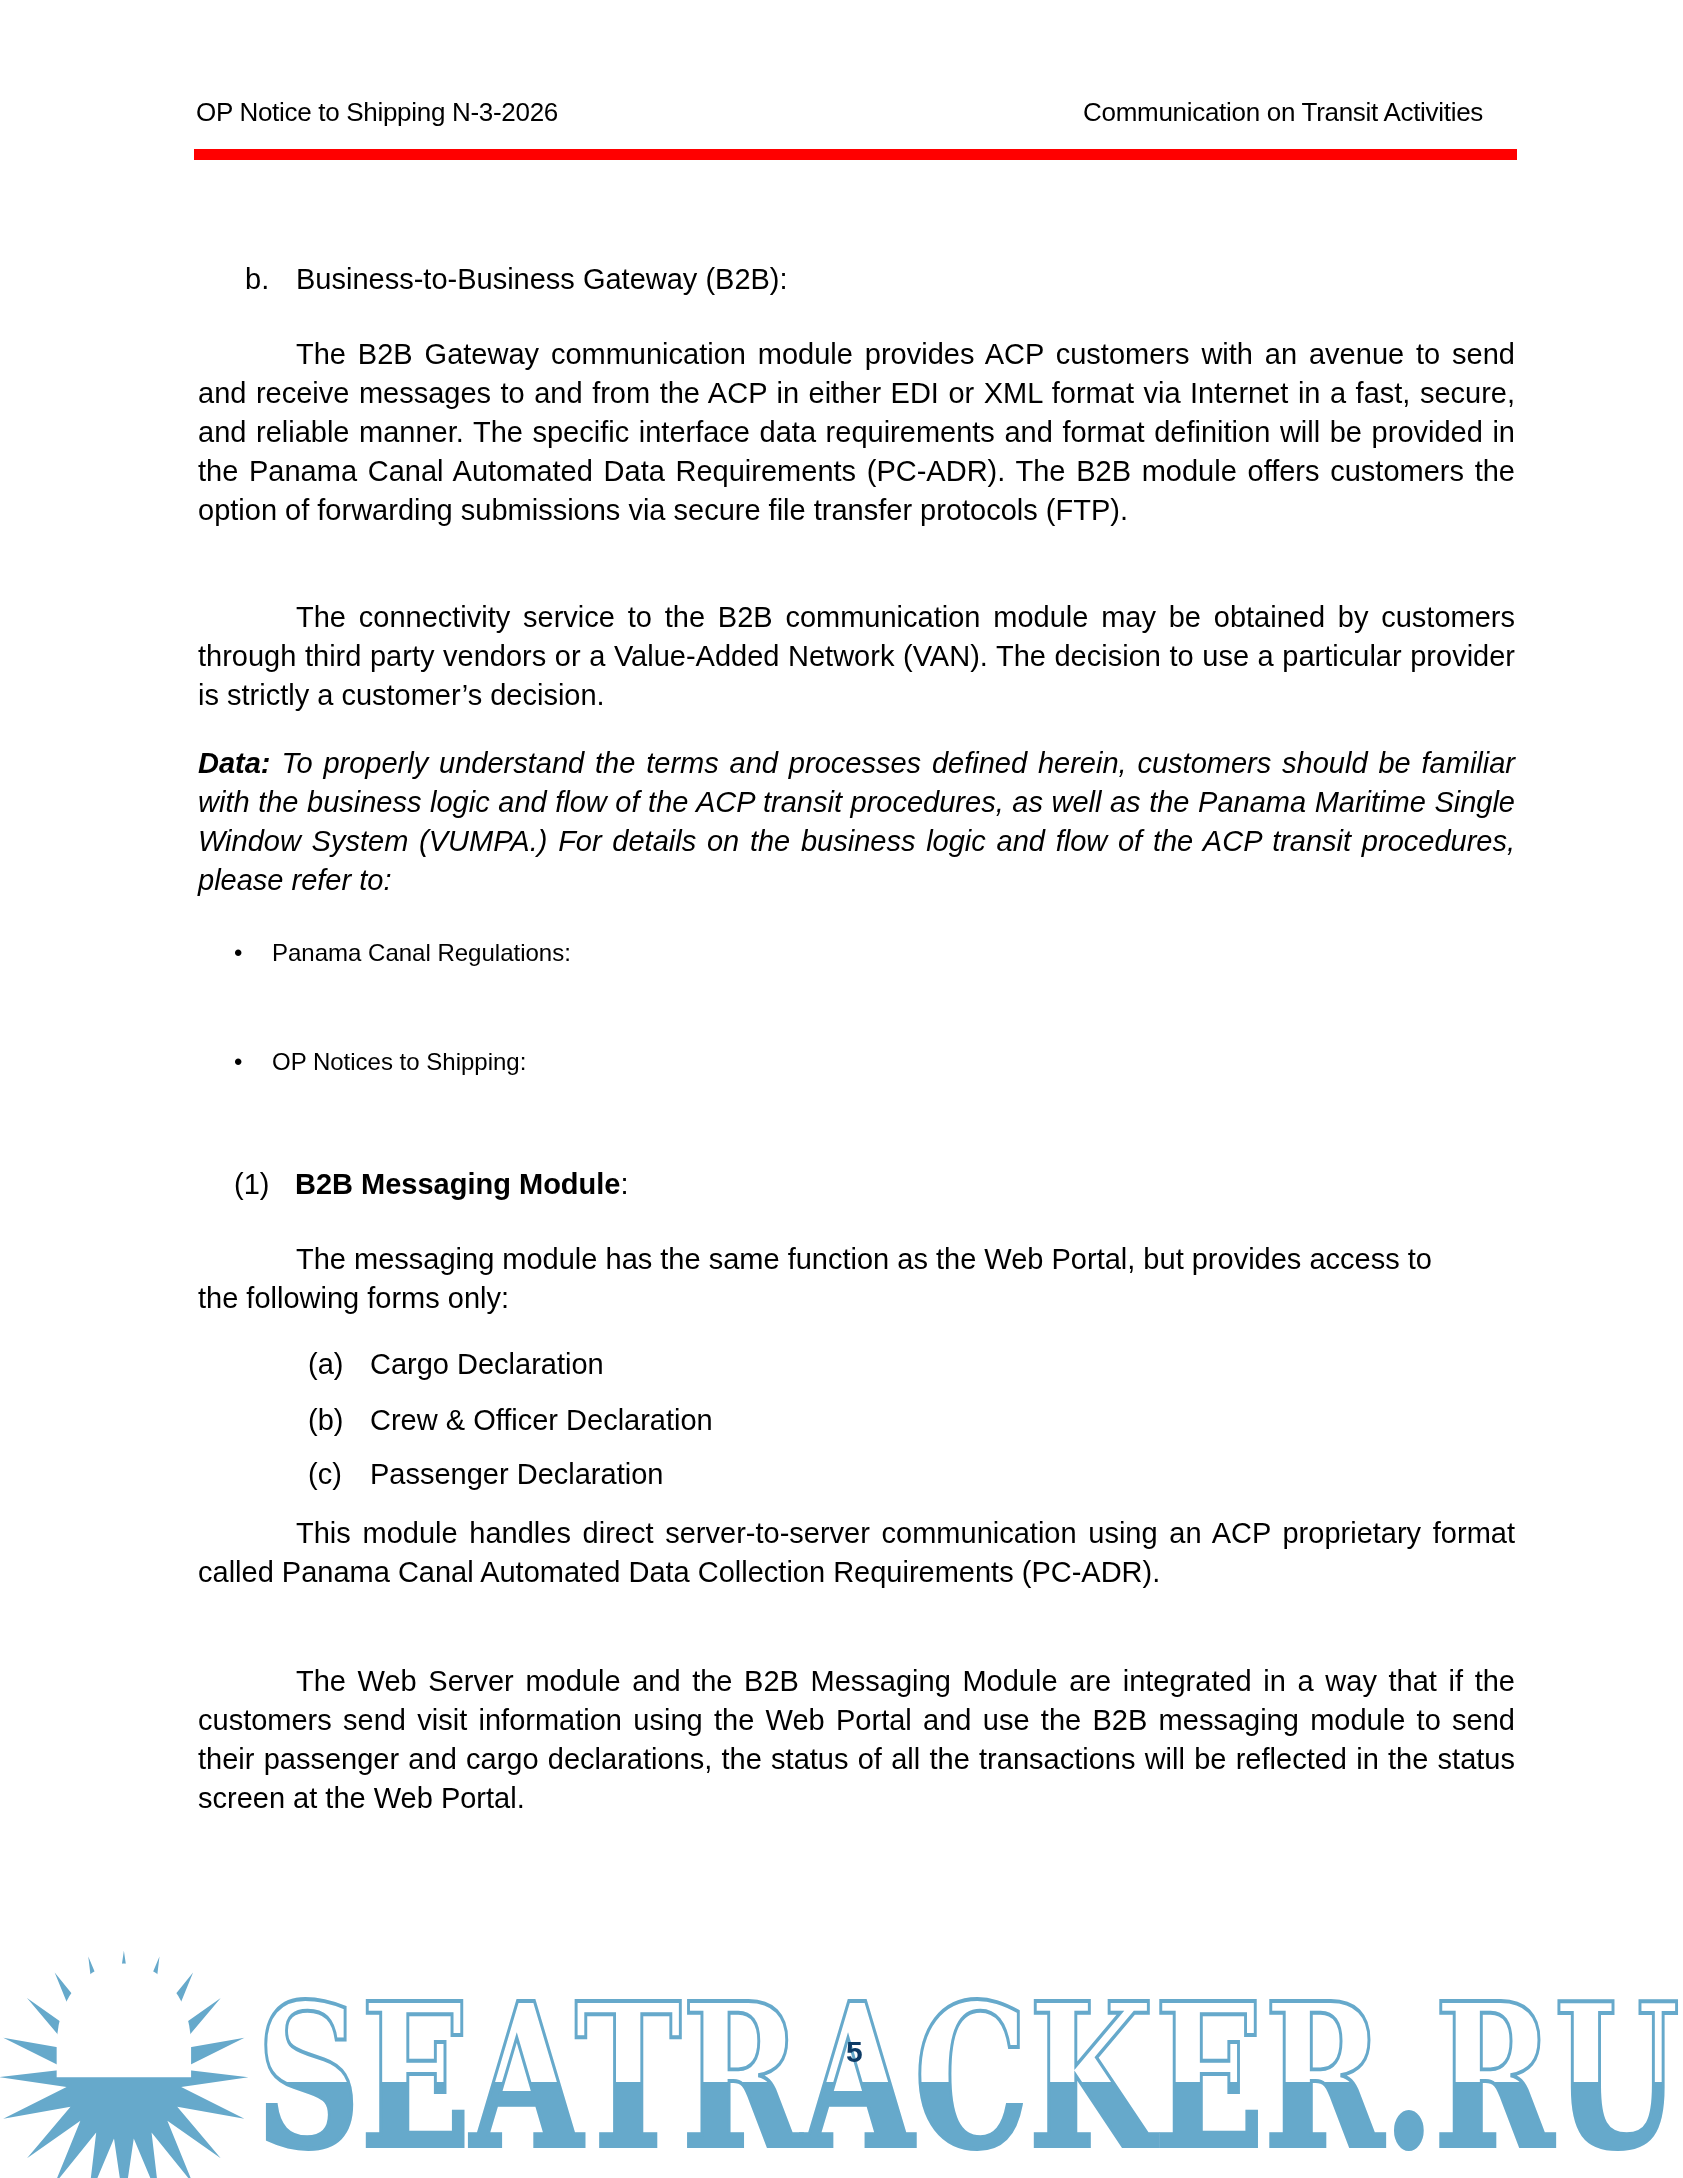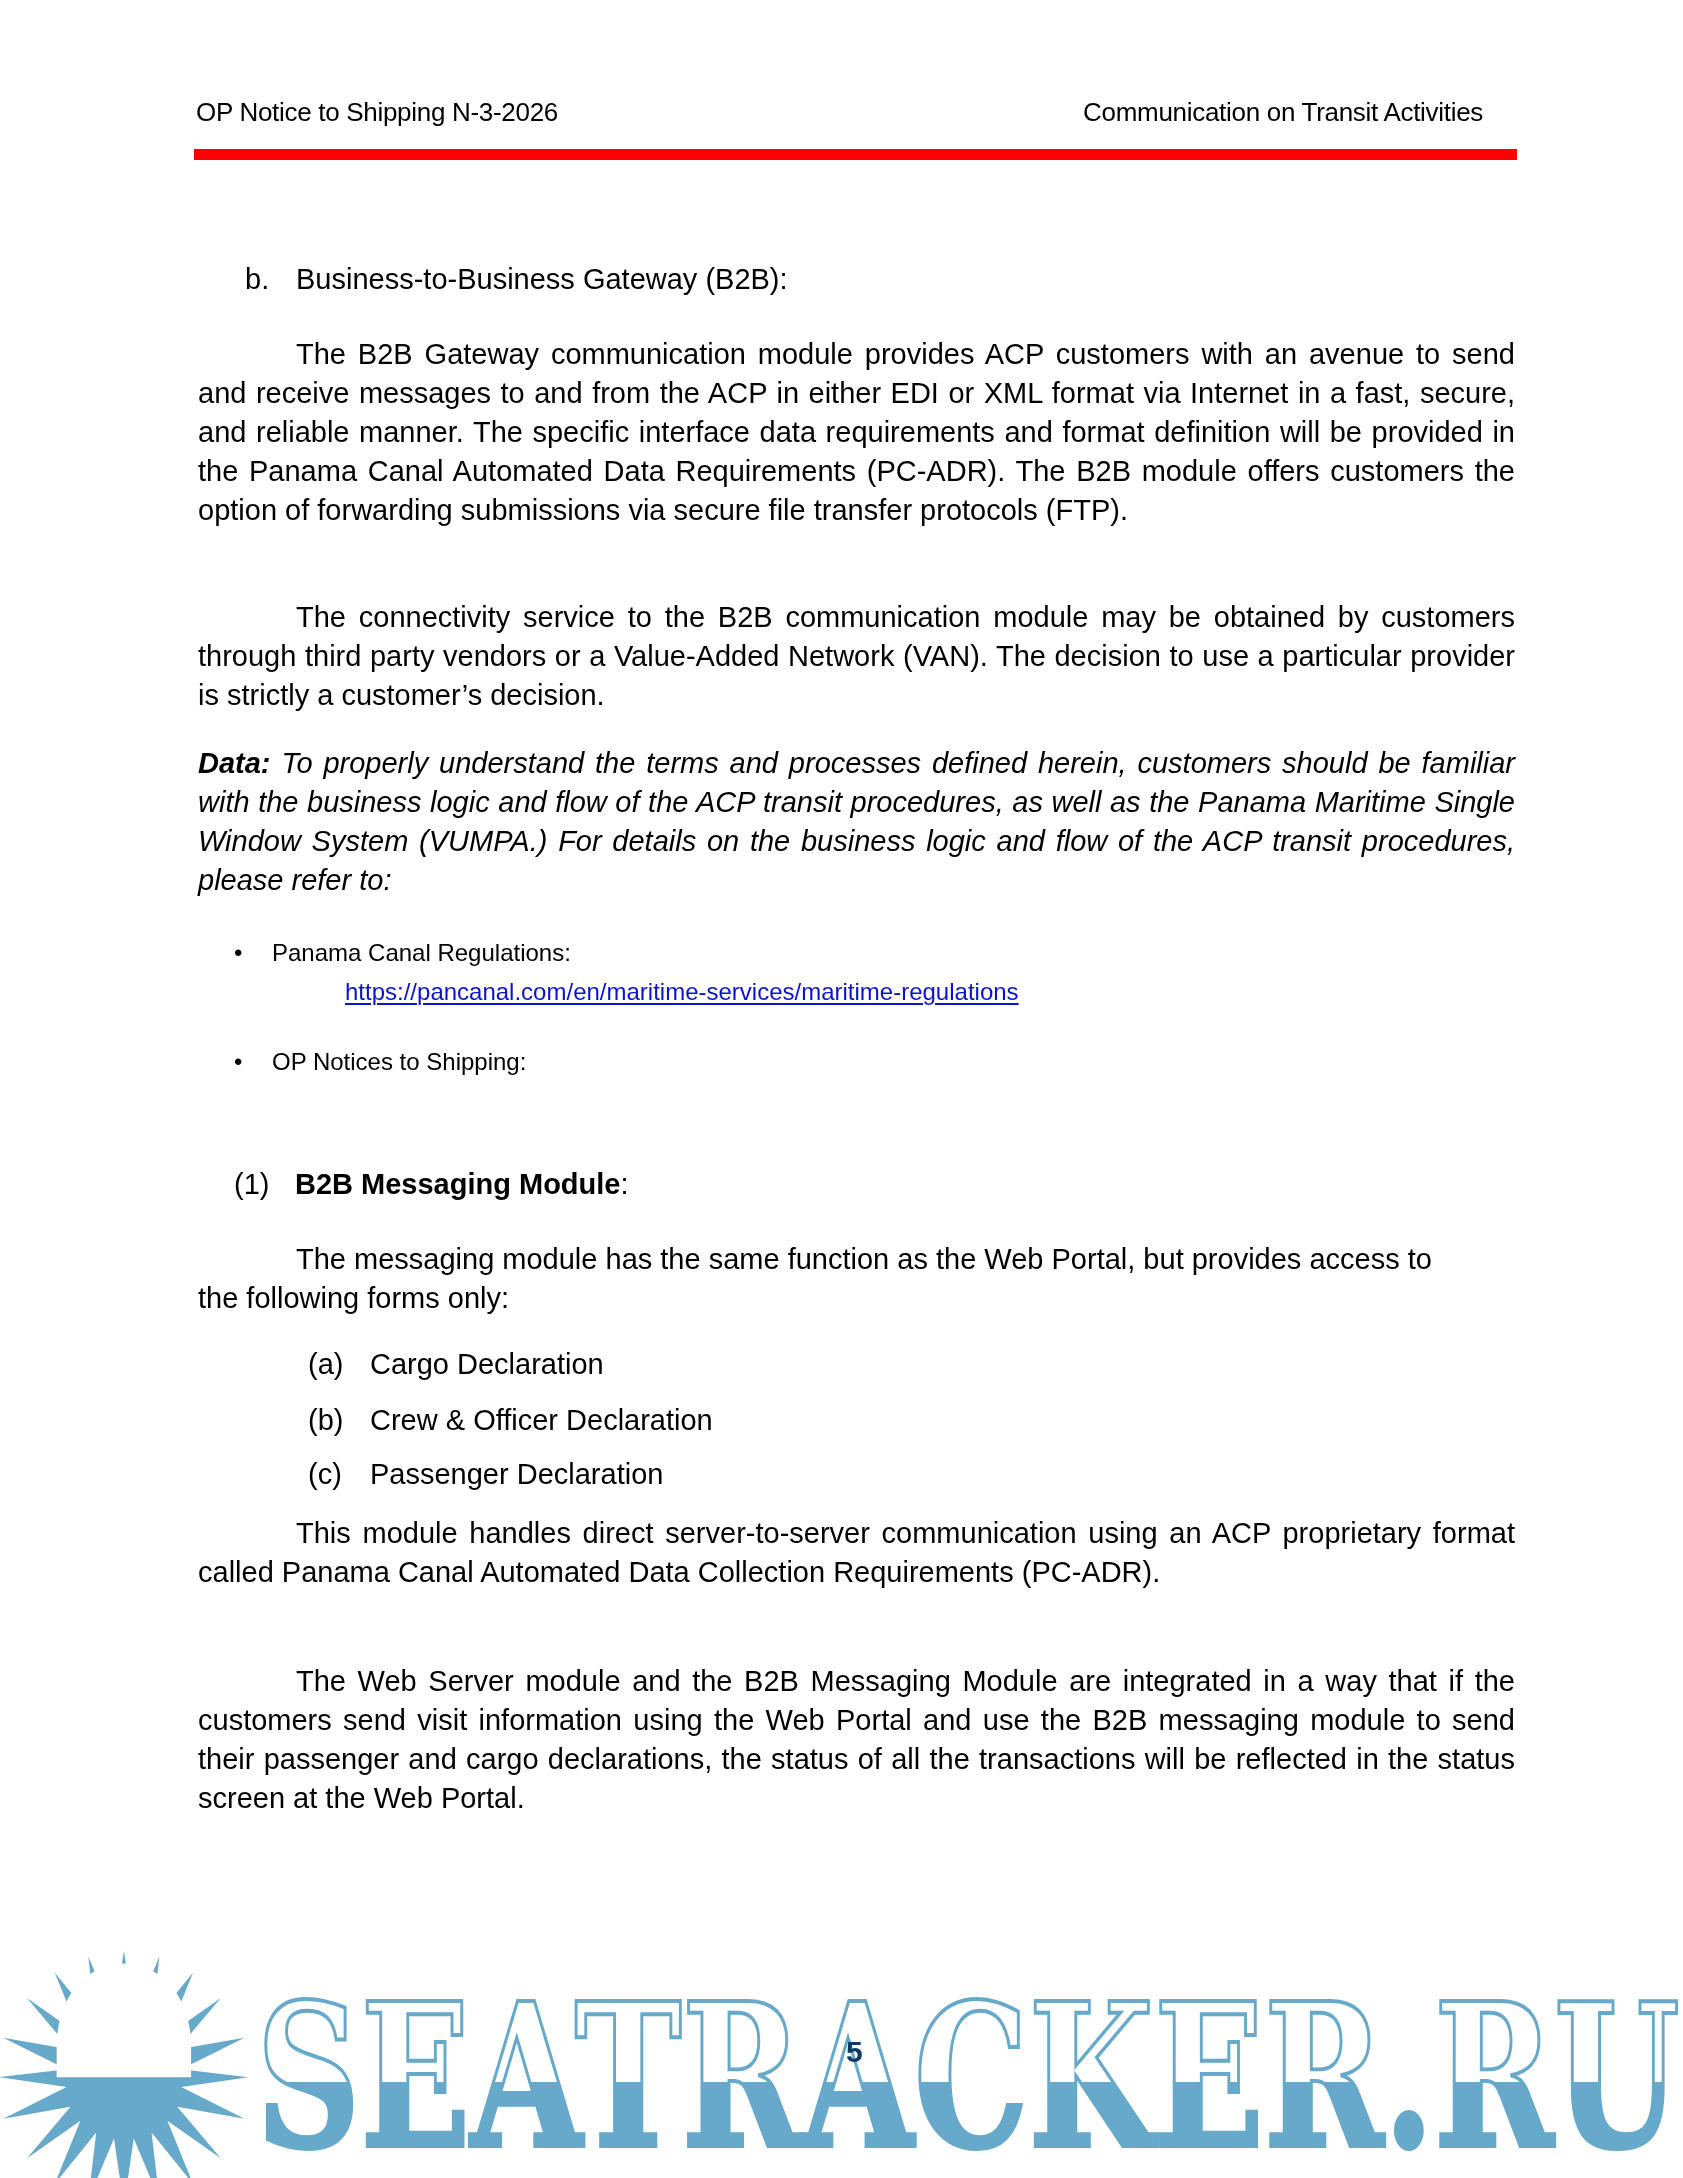--- a/index.html
+++ b/index.html
@@ -43,21 +43,20 @@
 <div class="abs block body-text indent" style="top:335px;">The B2B Gateway communication module provides ACP customers with an avenue to send and receive messages to and from the ACP in either EDI or XML format via Internet in a fast, secure, and reliable manner. The specific interface data requirements and format definition will be provided in the Panama Canal Automated Data Requirements (PC-ADR). The B2B module offers customers the option of forwarding submissions via secure file transfer protocols (FTP).</div>
 
 <div class="abs block body-text indent" style="top:598px;">The connectivity service to the B2B communication module may be obtained by customers through third party vendors or a Value-Added Network (VAN).  The decision to use a particular provider is strictly a customer’s decision.</div>
 
 <div class="abs block body-text note" style="top:744px;">
   <b>Data:</b><span> To properly understand the terms and processes defined herein, customers should be familiar with the business logic and flow of the ACP transit procedures, as well as the Panama Maritime Single Window System (VUMPA.)  For details on the business logic and flow of the ACP transit procedures, please refer to:</span>
 </div>
 
 <div class="abs bullet" style="top:933px;">
   <div><span class="dot">•</span><span>Panama Canal Regulations:</span></div>
-  <div class="link-line"><span class="link">https://pancanal.com/en/maritime-services/maritime-regulations</span></div>
 </div>
 <div class="abs bullet" style="top:1042px;">
   <div><span class="dot">•</span><span>OP Notices to Shipping:</span></div>
 </div>
 
 <div class="abs h-1">
   <span class="lbl">(1)</span><b>B2B Messaging Module</b><span>:</span>
 </div>
 
 <div class="abs body-text indent" style="left:198px; width:1252px; top:1240px;">The messaging module has the same function as the Web Portal, but provides access to the following forms only:</div>

